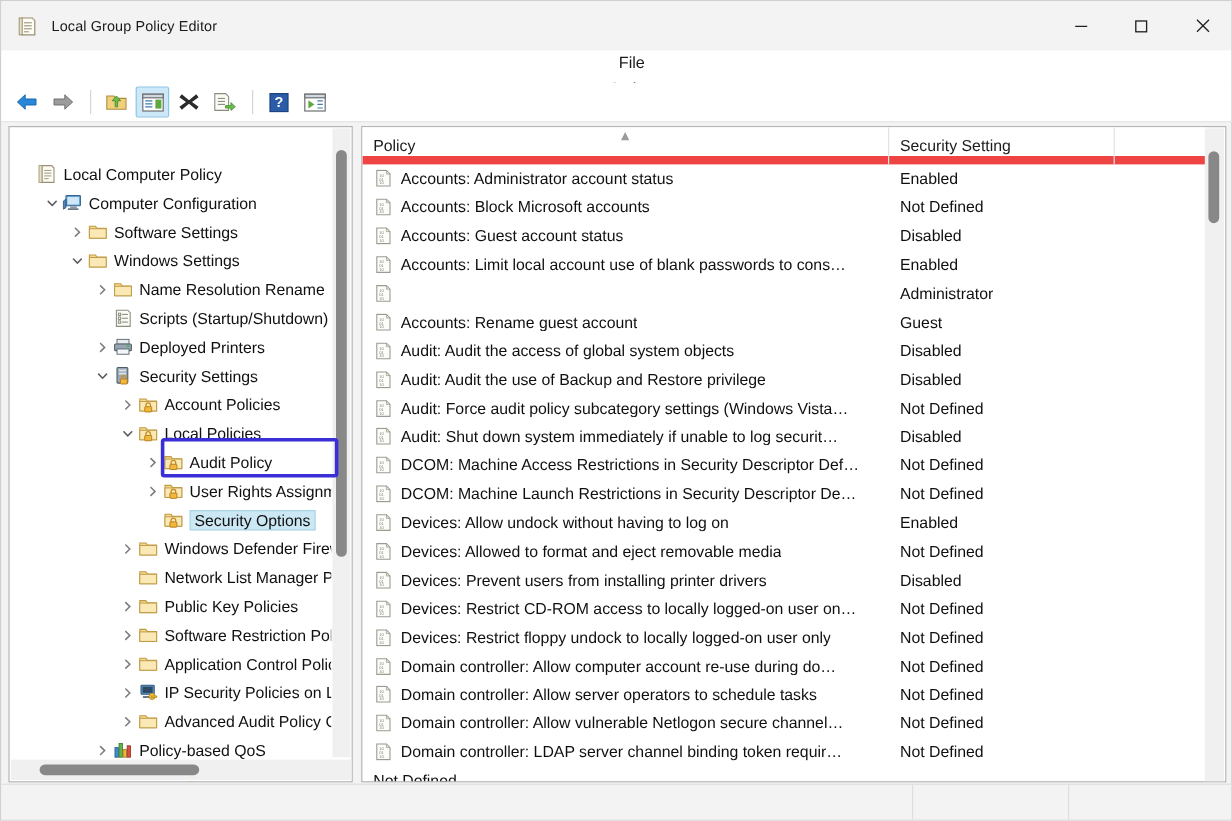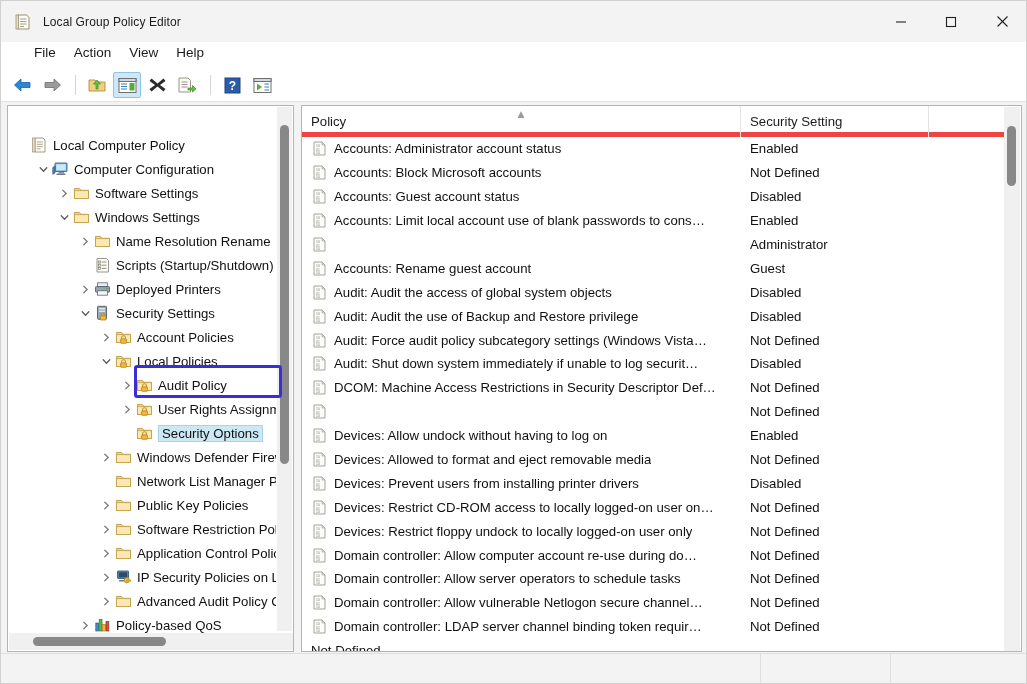--- a/index.html
+++ b/index.html
@@ -40,22 +40,23 @@
     width: 50px; height: 41px;
     display: flex; align-items: center; justify-content: center;
     color: #2b2b2b; font-size: 13px;
   }
   .win-btn.close-btn { width: 52px; }
 
   
   .menubar {
     position: absolute; left: 0; top: 41px; width: 1027px; height: 27px;
     background: #ffffff;
-    display: flex; align-items: flex-start;
+    display: flex; align-items: center;
     padding-left: 24px;
+    flex-direction: column;
   }
   .menu-item {
     font-size: 13.5px; color: #1b1b1b;
     padding: 3px 9px;
   }
 
   
   .toolbar {
     position: absolute; left: 0; top: 68px; width: 1027px; height: 33px;
     background: #ffffff;
@@ -138,21 +139,21 @@
     position: absolute; left: 300px; top: 104px;
     width: 721px; height: 547px;
     background: #ffffff;
     border: 1px solid #b4b4b4;
     overflow: hidden;
   }
   .list-header {
     position: absolute; left: 0; top: 0;
     width: 703px; height: 31px;
     background: #ffffff;
-    border-bottom: 5px solid #ef4444;
+    border-bottom: 7px solid #ef4444;
     display: flex;
   }
   .hcell {
     position: relative;
     display: flex; align-items: center;
     font-size: 13.2px; color: #1b1b1b;
     padding-left: 9px;
     border-right: 1px solid #e3e3e3;
     height: 31px;
   }
@@ -847,20 +848,21 @@
           <div class="cell-policy">
             <span class="pol-icon">
               <svg width="15" height="15" viewBox="0 0 15 15">
                 <path d="M2 1h8l3 3v10H2z" fill="#fcfcfa" stroke="#9a9a90" stroke-width="0.9"></path>
                 <path d="M10 1l3 3h-3z" fill="#e2e2d8" stroke="#9a9a90" stroke-width="0.6"></path>
                 <text x="4" y="6.4" font-family="Liberation Sans" font-size="3.4" fill="#7e7e74">10</text>
                 <text x="4" y="9.6" font-family="Liberation Sans" font-size="3.4" fill="#7e7e74">01</text>
                 <text x="4" y="12.6" font-family="Liberation Sans" font-size="3.4" fill="#7e7e74">10</text>
               </svg>
             </span>
+            <span class="pol-text">DCOM: Machine Launch Restrictions in Security Descriptor De…</span>
           </div>
           <div class="cell-setting">Not Defined</div>
         </div>
         <div class="list-row">
           <div class="cell-policy">
             <span class="pol-icon">
               <svg width="15" height="15" viewBox="0 0 15 15">
                 <path d="M2 1h8l3 3v10H2z" fill="#fcfcfa" stroke="#9a9a90" stroke-width="0.9"></path>
                 <path d="M10 1l3 3h-3z" fill="#e2e2d8" stroke="#9a9a90" stroke-width="0.6"></path>
                 <text x="4" y="6.4" font-family="Liberation Sans" font-size="3.4" fill="#7e7e74">10</text>

